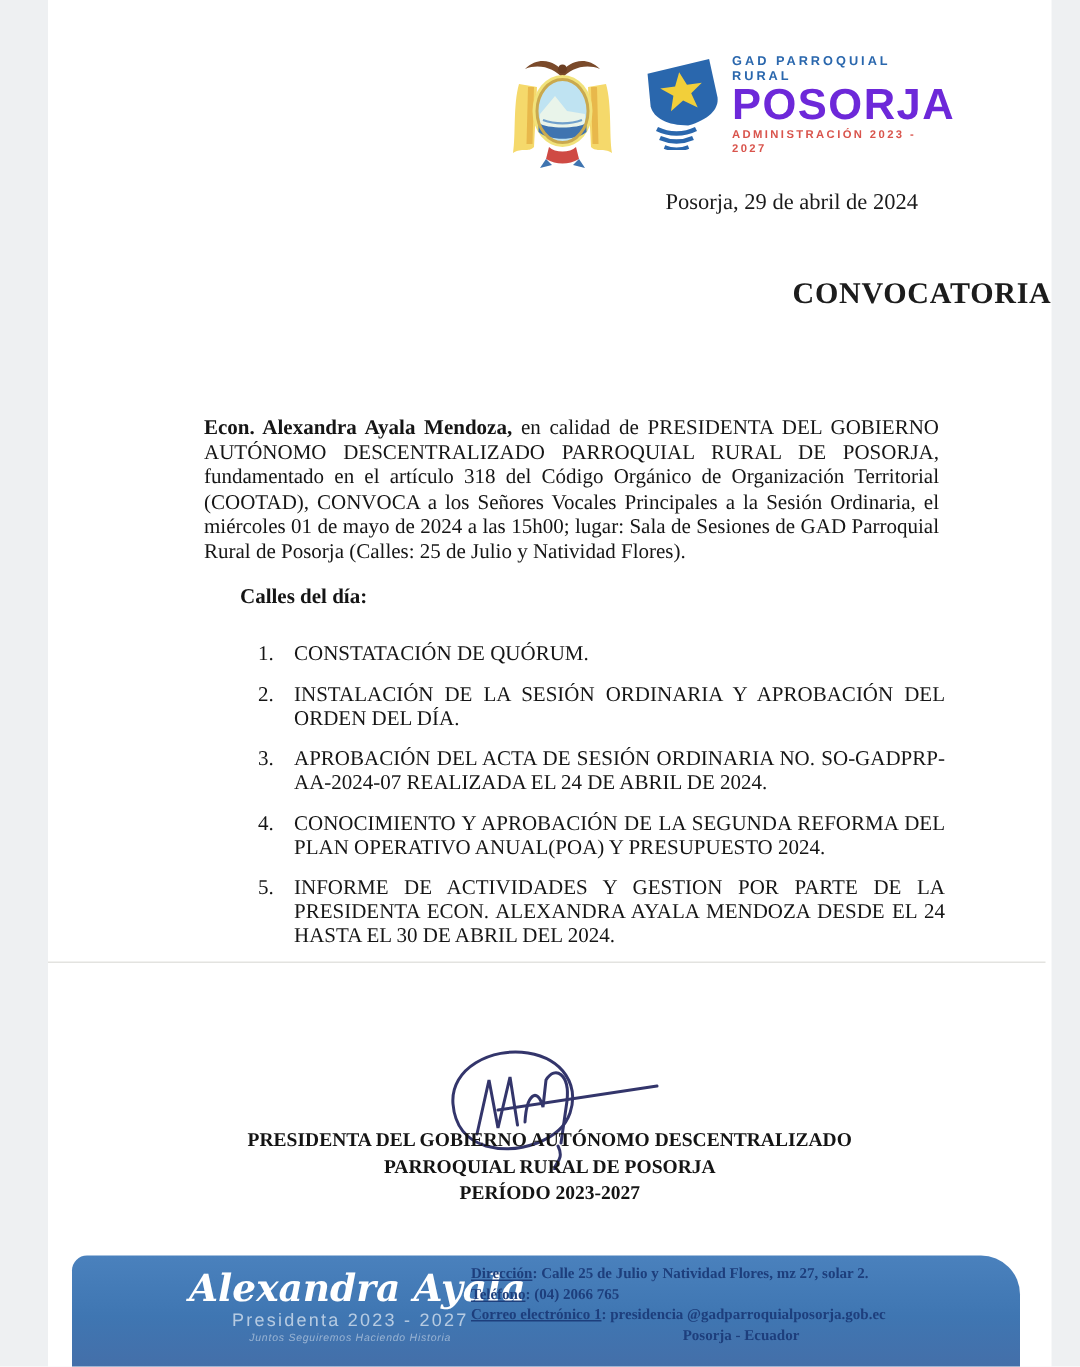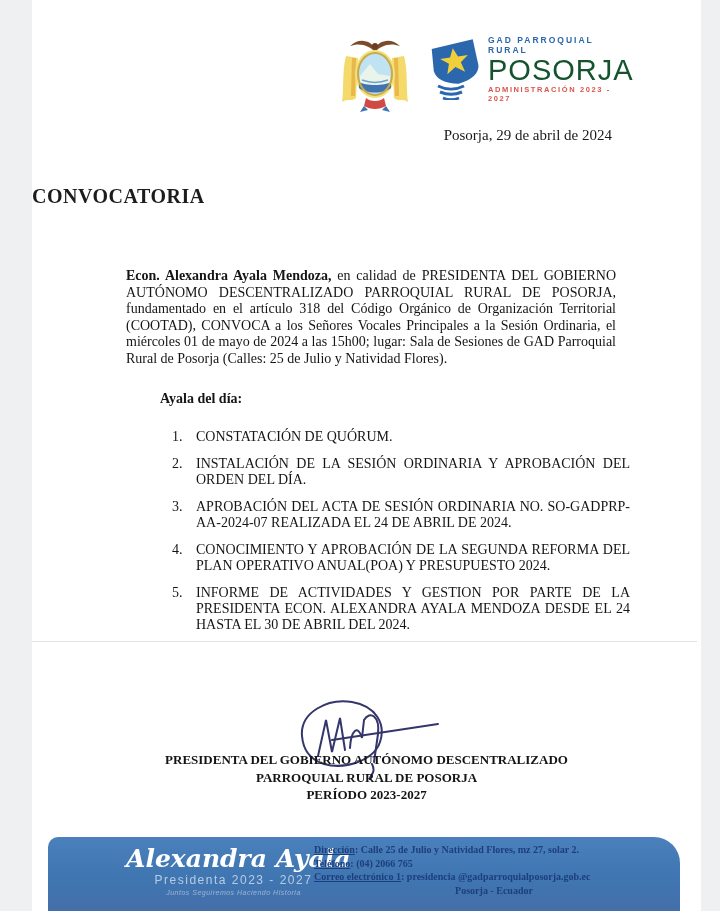--- a/index.html
+++ b/index.html
@@ -13,29 +13,29 @@
     position:absolute;left:32px;top:0;width:669px;height:911px;
     background:#ffffff;
   }
   
   .coa{position:absolute;left:300px;top:32px;width:86px;height:88px;}
   .logo{position:absolute;left:394px;top:36px;width:200px;height:66px;display:flex;align-items:center;}
   .logo-shield{width:58px;height:62px;flex:0 0 auto;}
   .logo-text{margin-left:4px;display:flex;flex-direction:column;justify-content:center;
     font-family:"Liberation Sans", sans-serif;}
   .org-line{font-size:8.5px;font-weight:bold;letter-spacing:2px;color:#2a67ad;}
-  .org-name{font-size:29px;font-weight:normal;letter-spacing:1px;color:#14532d;line-height:30px;}
+  .org-name{font-size:29px;font-weight:bold;letter-spacing:1px;color:#6d28d9;line-height:30px;}
   .admin-line{font-size:7.5px;font-weight:bold;letter-spacing:1.6px;color:#d9544c;}
   
   .date{position:absolute;top:127px;right:89px;font-size:15px;color:#1a1a1a;}
-  .doc-title{position:absolute;top:185px;left:0;right:0;text-align:left;
+  .doc-title{position:absolute;top:185px;left:0;right:0;text-align:right;
     font-size:20px;font-weight:bold;letter-spacing:.5px;color:#1c1c1c;}
   .doc-subtitle{position:absolute;top:209px;left:0;right:0;text-align:center;
     font-size:19px;font-weight:bold;color:#1c1c1c;}
-  .body-par{position:absolute;top:264px;left:90px;width:490px;margin:4px;
+  .body-par{position:absolute;top:264px;left:90px;width:490px;margin:14px;
     font-size:14px;line-height:16.5px;text-align:justify;color:#151515;}
   .agenda-heading{position:absolute;top:391px;left:128px;
     font-size:14px;font-weight:bold;color:#151515;}
   .agenda{position:absolute;top:417px;left:128px;width:458px;margin:12px;padding:0;
     list-style:none;counter-reset:item;}
   .agenda li{position:relative;padding-left:24px;margin-bottom:11px;
     font-size:14px;line-height:16px;text-align:justify;color:#151515;counter-increment:item;}
   .agenda li::before{content:counter(item) ".";position:absolute;left:0;top:0;}
   .fold-line{position:absolute;top:641px;left:0;width:665px;height:1px;
     background:#e3e3e0;}
@@ -103,21 +103,21 @@
       <div class="org-name">POSORJA</div>
       <div class="admin-line">ADMINISTRACIÓN 2023 - 2027</div>
     </div>
   </div>
 
   <div class="date">Posorja, 29 de abril de 2024</div>
   <div class="doc-title">CONVOCATORIA</div>
 
   <p class="body-par"><b>Econ. Alexandra Ayala Mendoza,</b><span> en calidad de PRESIDENTA DEL GOBIERNO AUTÓNOMO DESCENTRALIZADO PARROQUIAL RURAL DE POSORJA, fundamentado en el artículo 318 del Código Orgánico de Organización Territorial (COOTAD), CONVOCA a los Señores Vocales Principales a la Sesión Ordinaria, el miércoles 01 de mayo de 2024 a las 15h00; lugar: Sala de Sesiones de GAD Parroquial Rural de Posorja (Calles: 25 de Julio y Natividad Flores).</span></p>
 
-  <div class="agenda-heading">Ayala del día:</div>
+  <div class="agenda-heading">Calles del día:</div>
   <ol class="agenda">
     <li><span>CONSTATACIÓN DE QUÓRUM.</span></li>
     <li><span>INSTALACIÓN DE LA SESIÓN ORDINARIA Y APROBACIÓN DEL ORDEN DEL DÍA.</span></li>
     <li><span>APROBACIÓN DEL ACTA DE SESIÓN ORDINARIA NO. SO-GADPRP- AA-2024-07 REALIZADA EL 24 DE ABRIL DE 2024.</span></li>
     <li><span>CONOCIMIENTO Y APROBACIÓN DE LA SEGUNDA REFORMA DEL PLAN OPERATIVO ANUAL(POA) Y PRESUPUESTO 2024.</span></li>
     <li><span>INFORME DE ACTIVIDADES Y GESTION POR PARTE DE LA PRESIDENTA ECON. ALEXANDRA AYALA MENDOZA DESDE EL 24 HASTA EL 30 DE ABRIL DEL 2024.</span></li>
   </ol>
 
   <div class="fold-line"></div>
 

